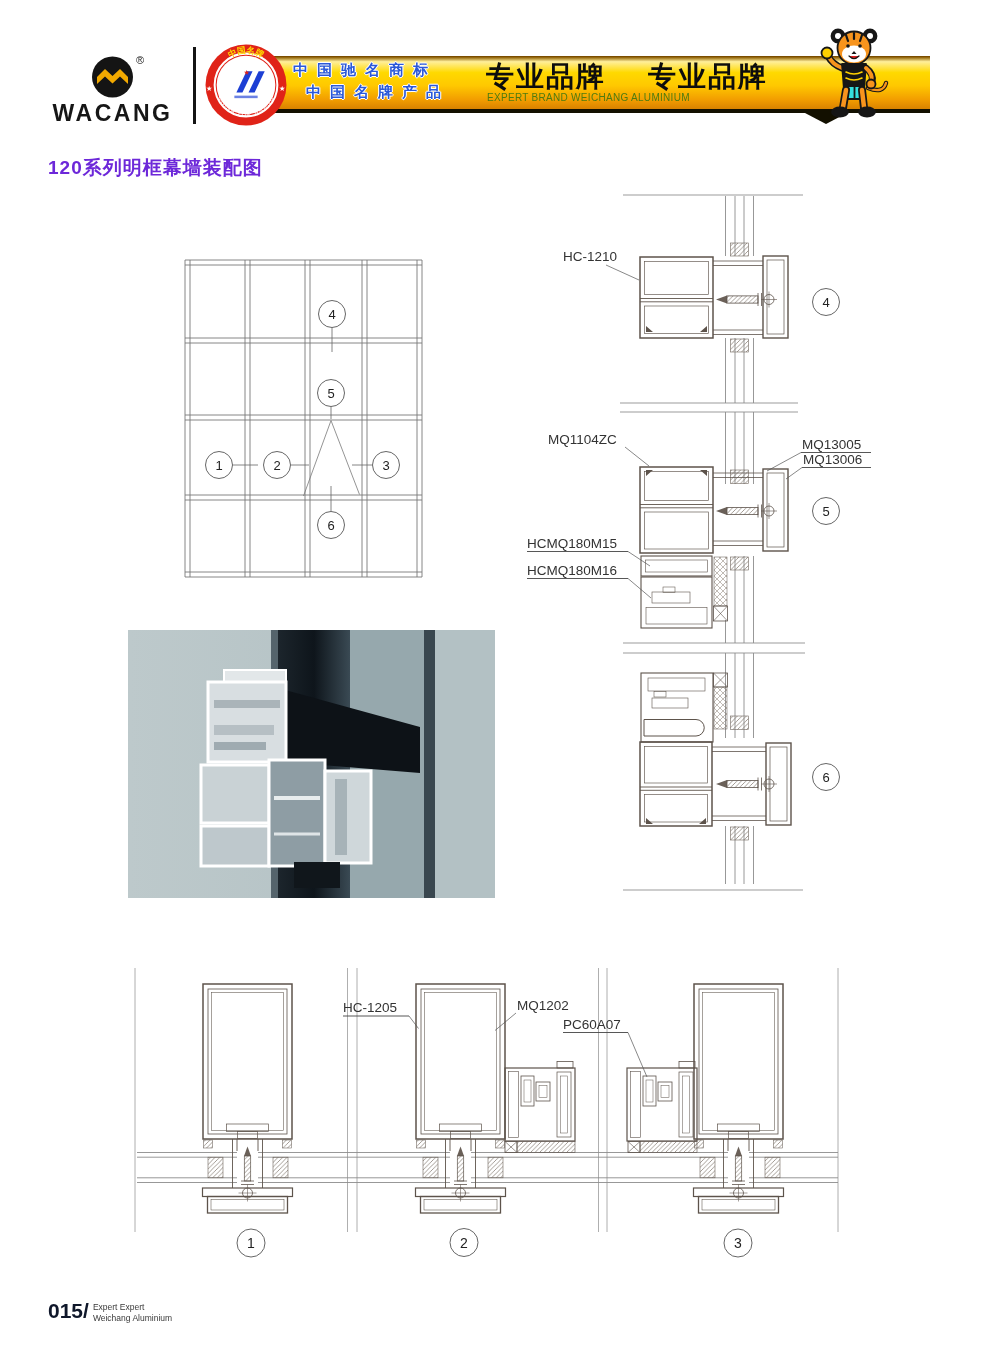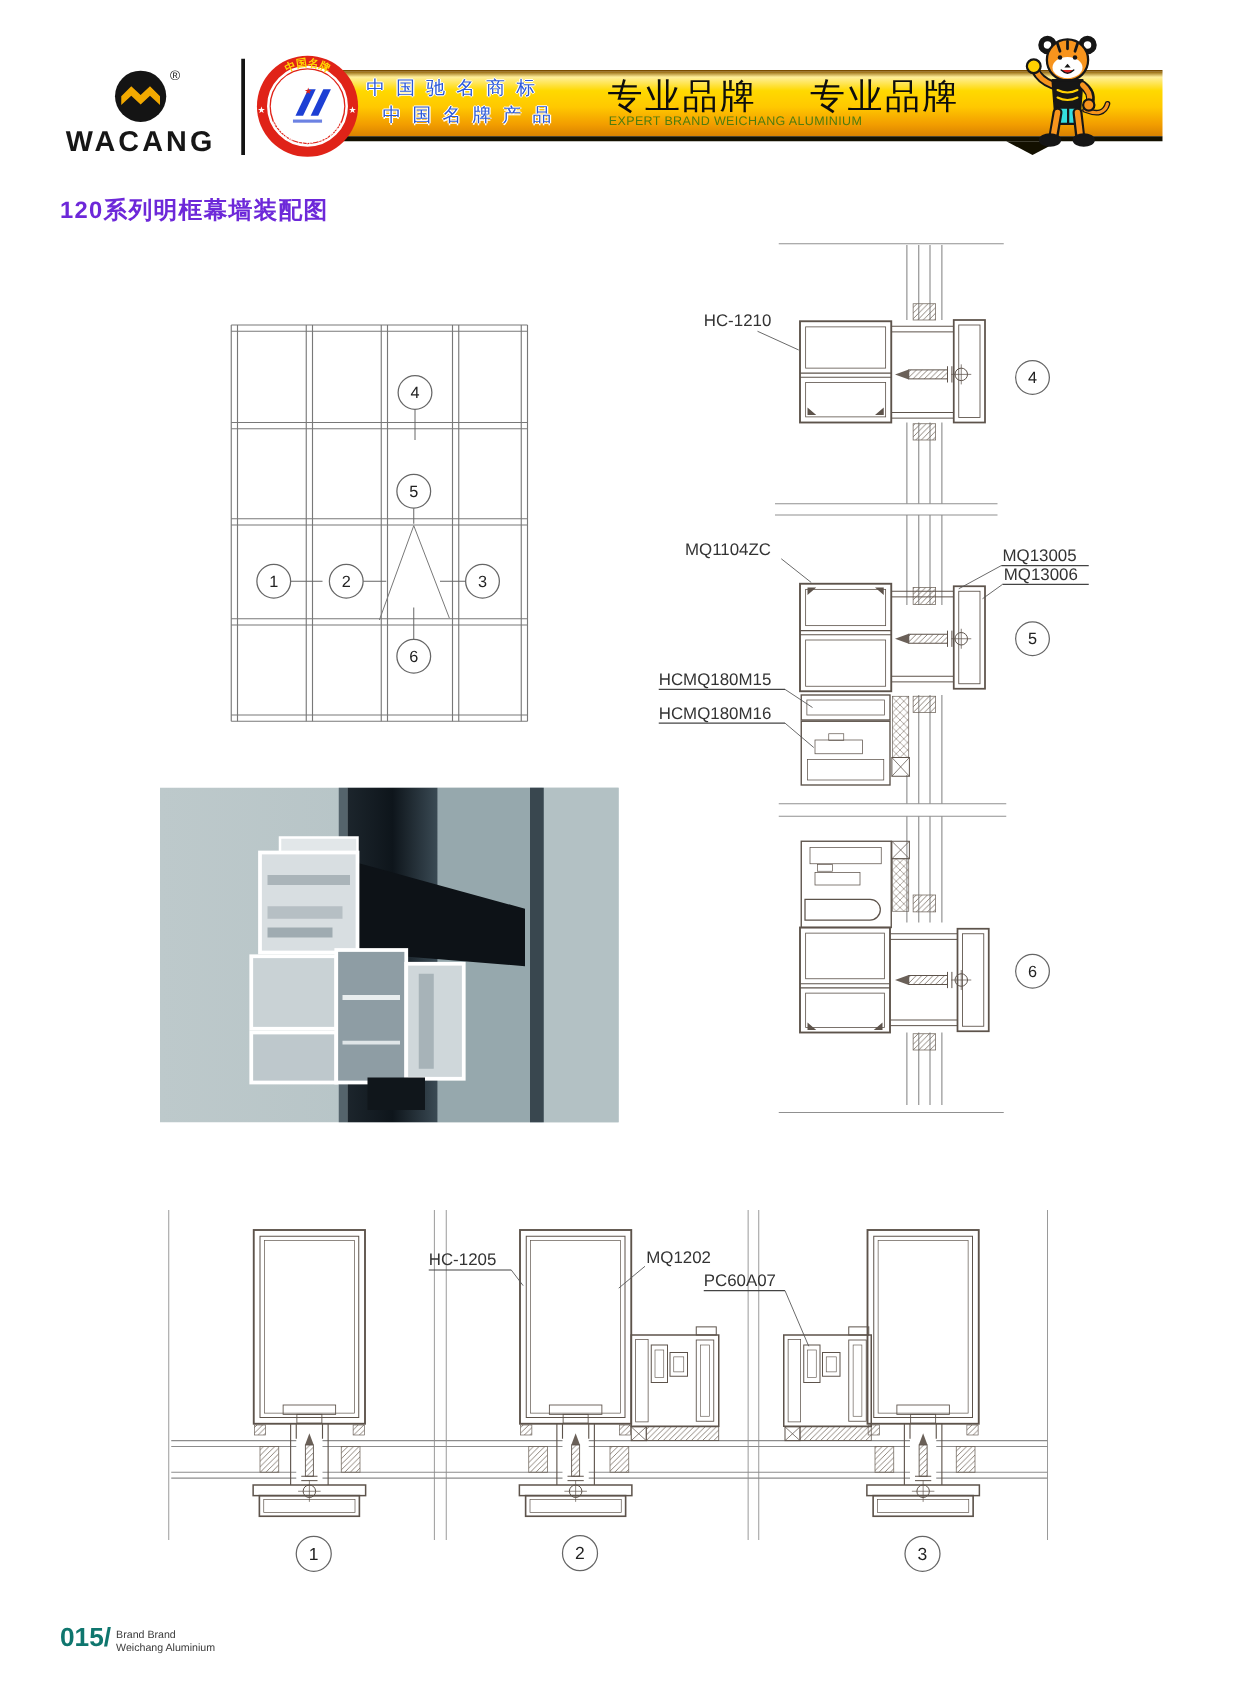--- a/index.html
+++ b/index.html
@@ -6,33 +6,33 @@
   body{width:1000px;height:1357px;position:relative;background:#fff;overflow:hidden;
        font-family:"Liberation Sans","DejaVu Sans",sans-serif}
   
   #logo-svg{position:absolute;left:40px;top:44px;width:150px;height:84px}
   #hdr-divider{position:absolute;left:193px;top:47px;width:2.5px;height:77px;background:#141414}
   #gold-bar{position:absolute;left:258px;top:56px;width:672px;height:52px;
     background:linear-gradient(180deg,#8a5a00 0,#ffef9a 9%,#ffd900 30%,#ffc800 55%,#f29d00 82%,#d98200 100%);
     border-top:1px solid #7a4d00;border-bottom:4px solid #131000}
   #bar-notch{position:absolute;left:547px;top:100%;margin-top:4px;width:0;height:0;
     border-left:21px solid transparent;border-right:21px solid transparent;border-top:11px solid #131000}
-  .claim{position:absolute;font-size:15px;font-weight:normal;letter-spacing:9px;color:#2b59d8;white-space:nowrap;
+  .claim{position:absolute;font-size:15px;font-weight:bold;letter-spacing:9px;color:#2b59d8;white-space:nowrap;
     text-shadow:1px 0 0 #fff,-1px 0 0 #fff,0 1px 0 #fff,0 -1px 0 #fff}
   #claim1{left:293px;top:61px}
   #claim2{left:306px;top:83px}
-  #slogan-cn{position:absolute;left:486px;top:58px;display:flex;gap:42px;font-size:28px;font-weight:normal;
+  #slogan-cn{position:absolute;left:486px;top:58px;display:flex;gap:42px;font-size:28px;font-weight:bold;
     color:#0d0d0d;letter-spacing:2px;white-space:nowrap}
   #slogan-en{position:absolute;left:487px;top:92px;font-size:10px;color:#4d7c0f;letter-spacing:.3px;white-space:nowrap}
   #badge-svg{position:absolute;left:203px;top:42px;width:86px;height:86px}
   #tiger-svg{position:absolute;left:808px;top:26px;width:95px;height:95px}
   
   #page-title{position:absolute;left:48px;top:155px;font-size:19px;font-weight:bold;color:#6d28d9;letter-spacing:1px}
   #footer{position:absolute;left:48px;top:1300px;display:flex;align-items:flex-start}
-  #page-num{font-size:21px;font-weight:bold;color:#0f766e;line-height:1}
+  #page-num{font-size:21px;font-weight:bold;color:#0f172a;line-height:1}
   #footer-lines{margin-left:4px;padding-top:2px;font-size:8.5px;color:#3a3a3a;line-height:1.3}
   
   #main-svg{position:absolute;left:0;top:0}
   .lbl{font-size:13.5px;fill:#333;font-family:"Liberation Sans","DejaVu Sans",sans-serif}
   .num{font-size:13px;fill:#222;text-anchor:middle;font-family:"Liberation Sans","DejaVu Sans",sans-serif}
   .numb{font-size:14px}
   #photo{position:absolute;left:128px;top:630px;width:367px;height:268px}
 </style>
 </head>
 <body>
@@ -494,16 +494,16 @@
     <line x1="146" y1="204" x2="192" y2="204" stroke="#dfe5e7" stroke-width="3"></line>
     <rect x="197" y="141" width="46" height="92" fill="#cfd7da" stroke="#fff" stroke-width="3"></rect>
     <rect x="207" y="149" width="12" height="76" fill="#a7b3b8"></rect>
     <rect x="166" y="232" width="46" height="26" fill="#10161b"></rect>
   </svg>
 </div>
 
 <div id="footer">
   <span id="page-num">015/</span>
   <span id="footer-lines">
-    <span>Brand Brand</span><br>
+    <span>Expert Expert</span><br>
     <span>Weichang Aluminium</span>
   </span>
 </div>
 
 </body></html>

